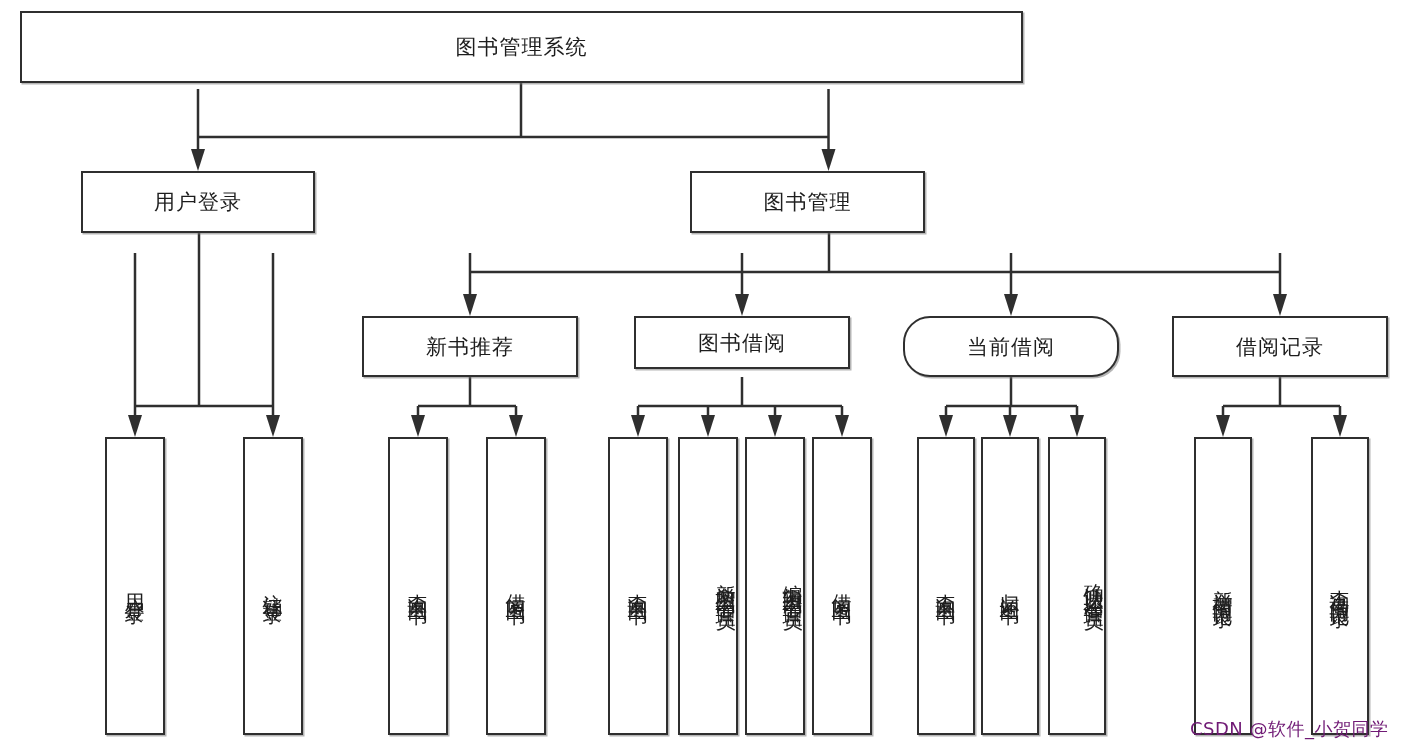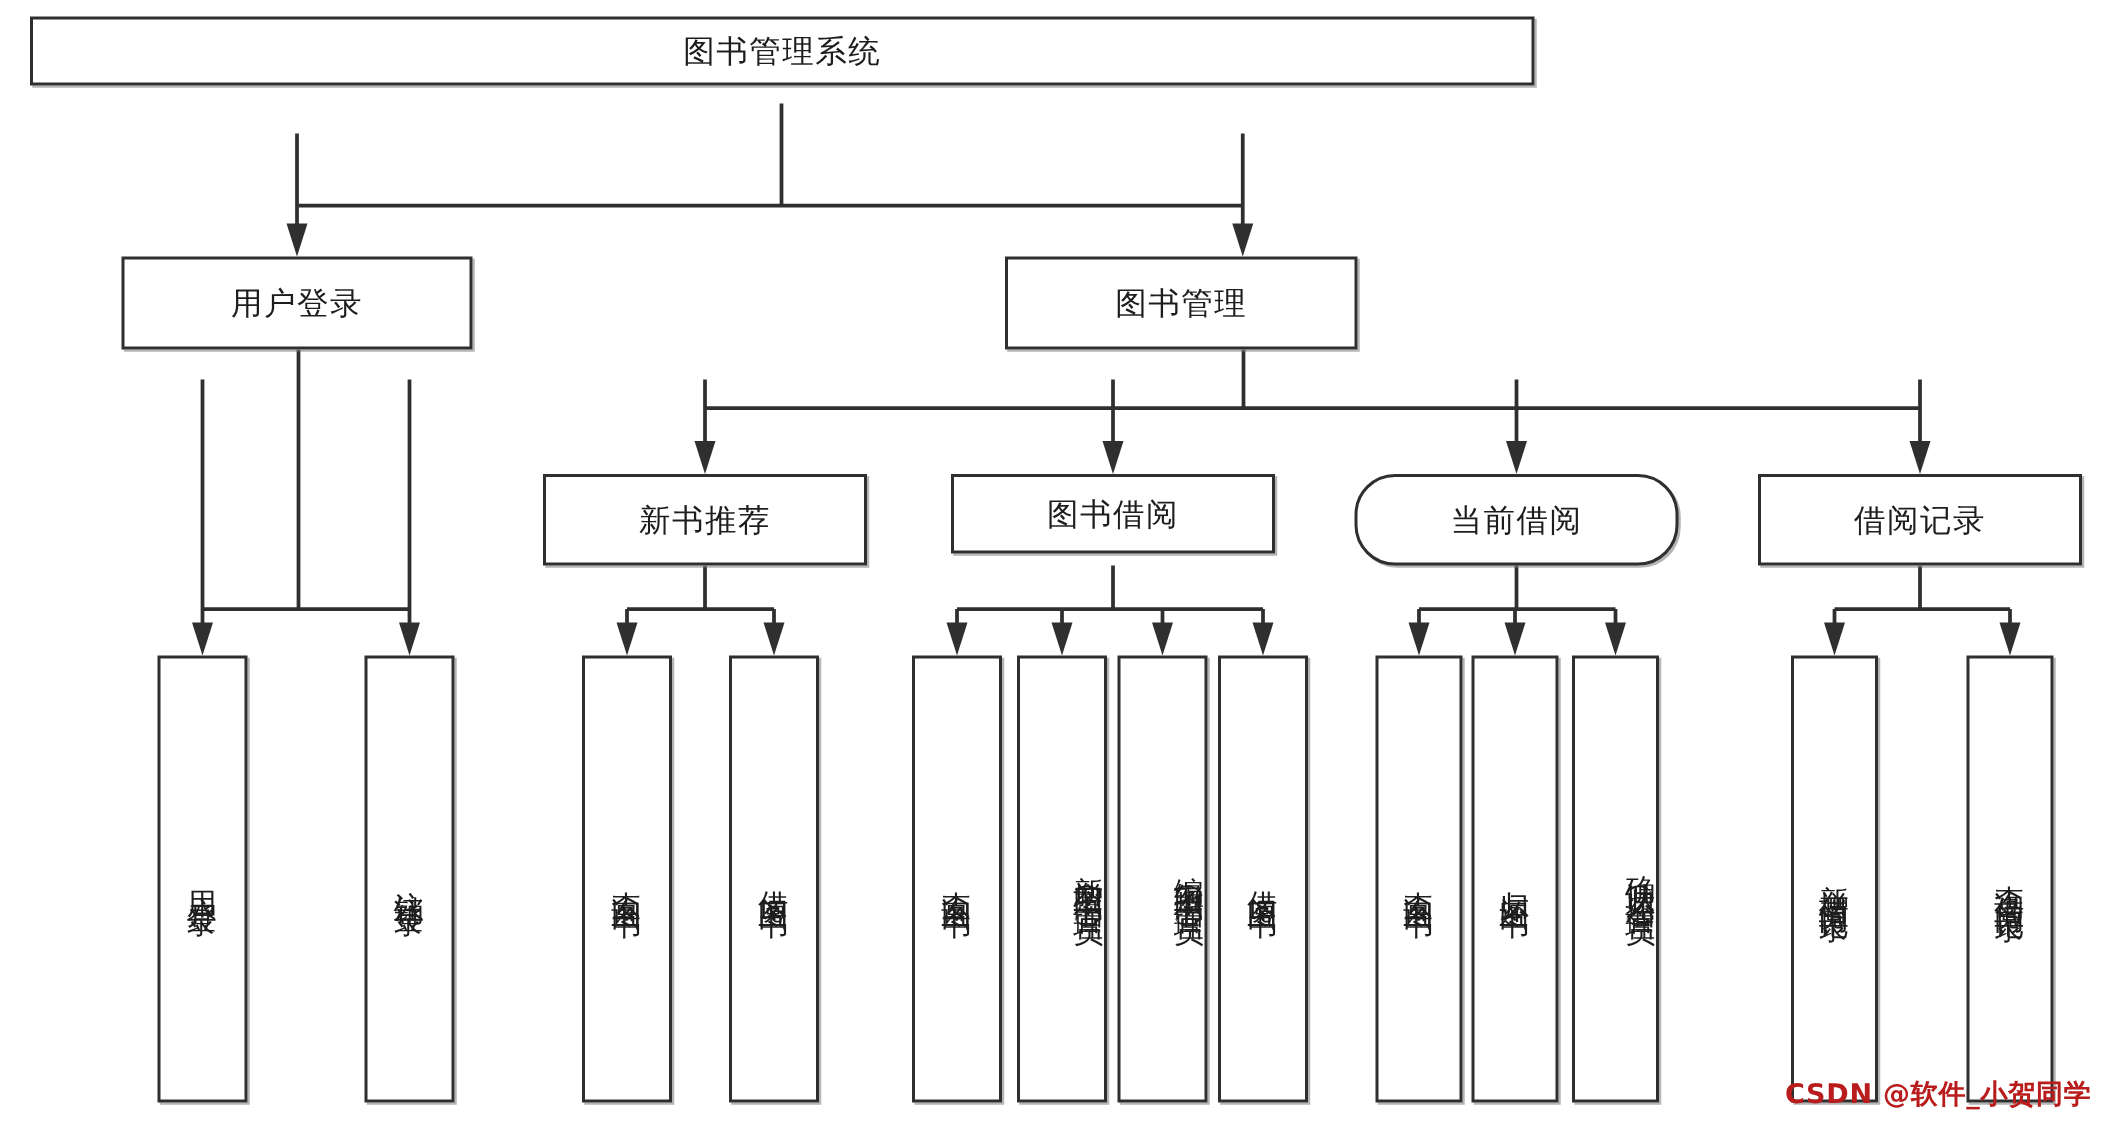--- a/index.html
+++ b/index.html
@@ -34,24 +34,23 @@
     padding:4px 0;
     box-sizing:border-box;
     text-align:center;
   }
   .node-label-v.top{
     align-items:flex-start;
   }
   .watermark{
     position:absolute;
     font-size:18px;
-    color:#b91c1c;
+    color:#701a75;
     white-space:nowrap;
     letter-spacing:0.5px;
-    font-weight:bold;
   }
   svg.links{position:absolute;left:0;top:0;width:1405px;height:747px;overflow:visible;}
   svg.links path, svg.links line{stroke:#2f2f2f;stroke-width:2.5;fill:none;}
   svg.links polygon{fill:#2f2f2f;}
 </style>
 </head>
 <body>
 
 <div id="canvas">
   <svg class="links" id="links-layer" viewBox="0 0 1405 747">
@@ -102,27 +101,27 @@
       <path d="M1010,406 L1010,417"></path>
       <polygon points="1003,415 1017,415 1010,437"></polygon>
       <path d="M1077,406 L1077,417"></path>
       <polygon points="1070,415 1084,415 1077,437"></polygon>
       <path d="M1223,406 L1223,417"></path>
       <polygon points="1216,415 1230,415 1223,437"></polygon>
       <path d="M1340,406 L1340,417"></path>
       <polygon points="1333,415 1347,415 1340,437"></polygon>
     </svg>
   <div id="nodes-layer">
-      <div class="node-box" style="left: 20px; top: 11px; width: 1003px; height: 46px; font-family: Liberation Mono, monospace;">
+      <div class="node-box" style="left: 20px; top: 11px; width: 1003px; height: 72px; font-family: Liberation Mono, monospace;">
         <div class="node-label-h">图书管理系统</div>
       </div>
       <div class="node-box" style="left: 81px; top: 171px; width: 234px; height: 62px;">
         <div class="node-label-h">用户登录</div>
       </div>
-      <div class="node-box" style="left: 670px; top: 171px; width: 235px; height: 62px;">
+      <div class="node-box" style="left: 690px; top: 171px; width: 235px; height: 62px;">
         <div class="node-label-h">图书管理</div>
       </div>
       <div class="node-box" style="left: 362px; top: 316px; width: 216px; height: 61px; text-align: right;">
         <div class="node-label-h">新书推荐</div>
       </div>
       <div class="node-box" style="left: 634px; top: 316px; width: 216px; height: 53px;">
         <div class="node-label-h">图书借阅</div>
       </div>
       <div class="node-box" style="left: 903px; top: 316px; width: 216px; height: 61px; border-radius: 27px;">
         <div class="node-label-h">当前借阅</div>

